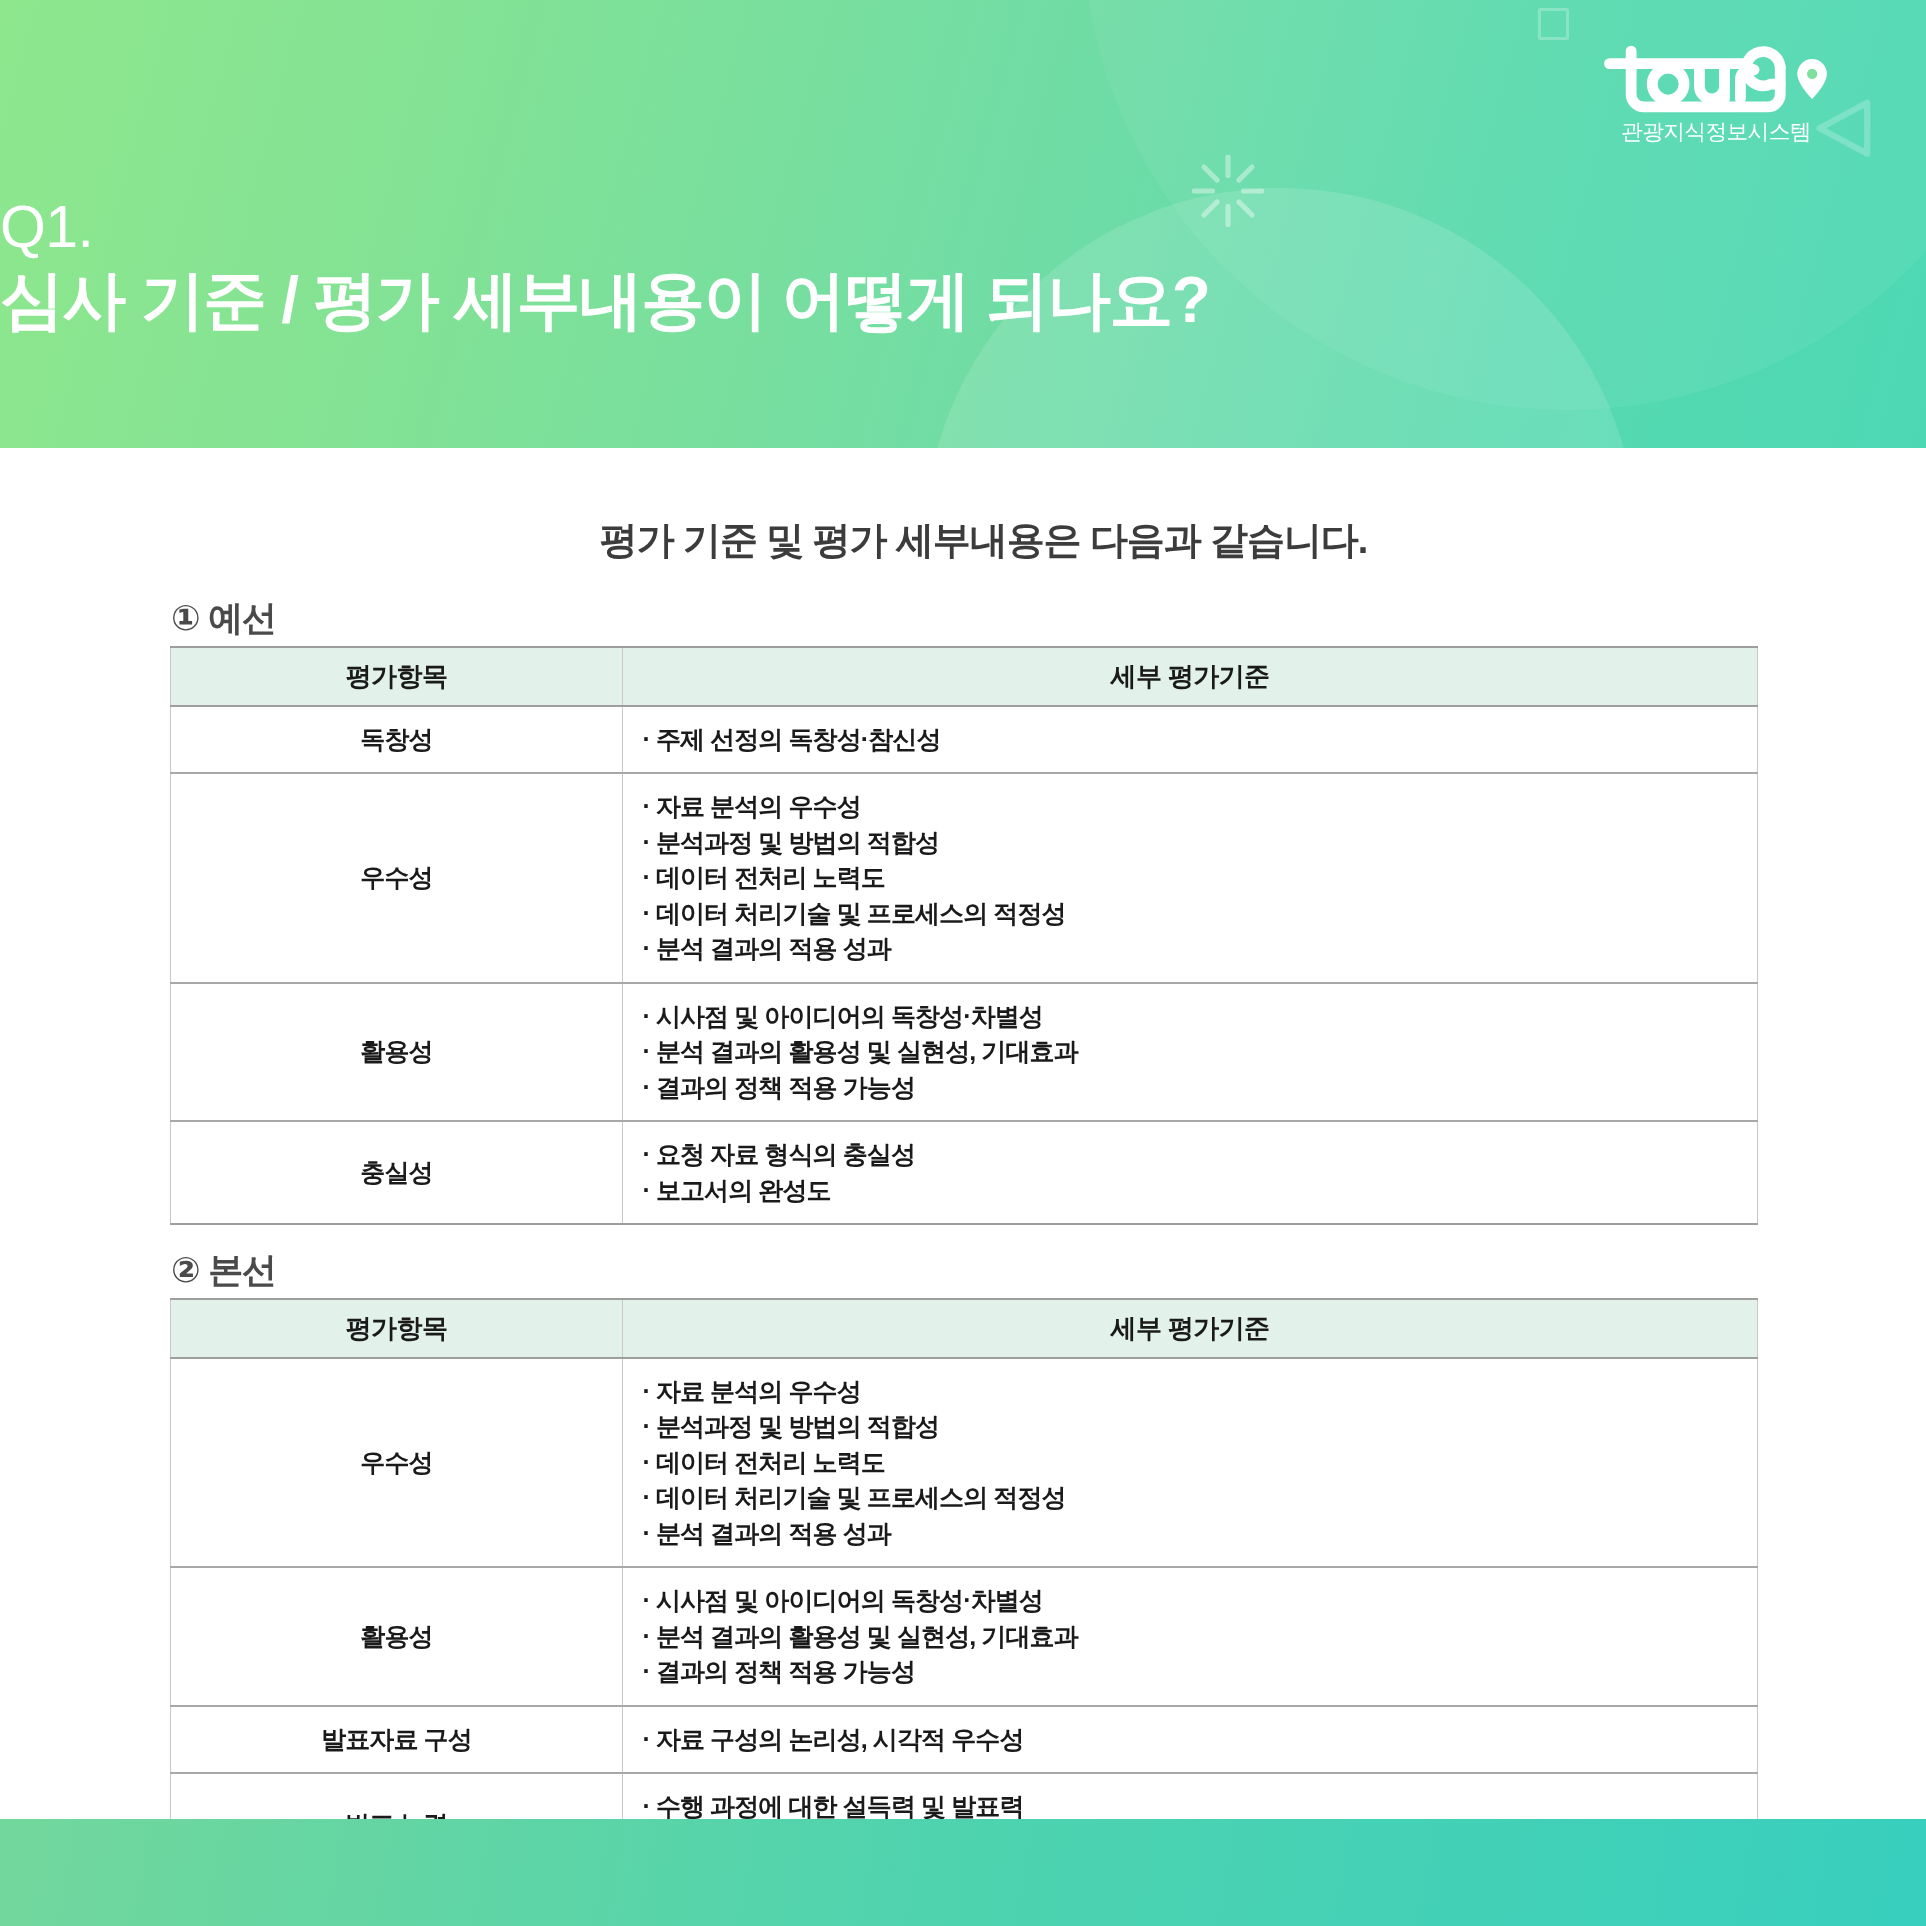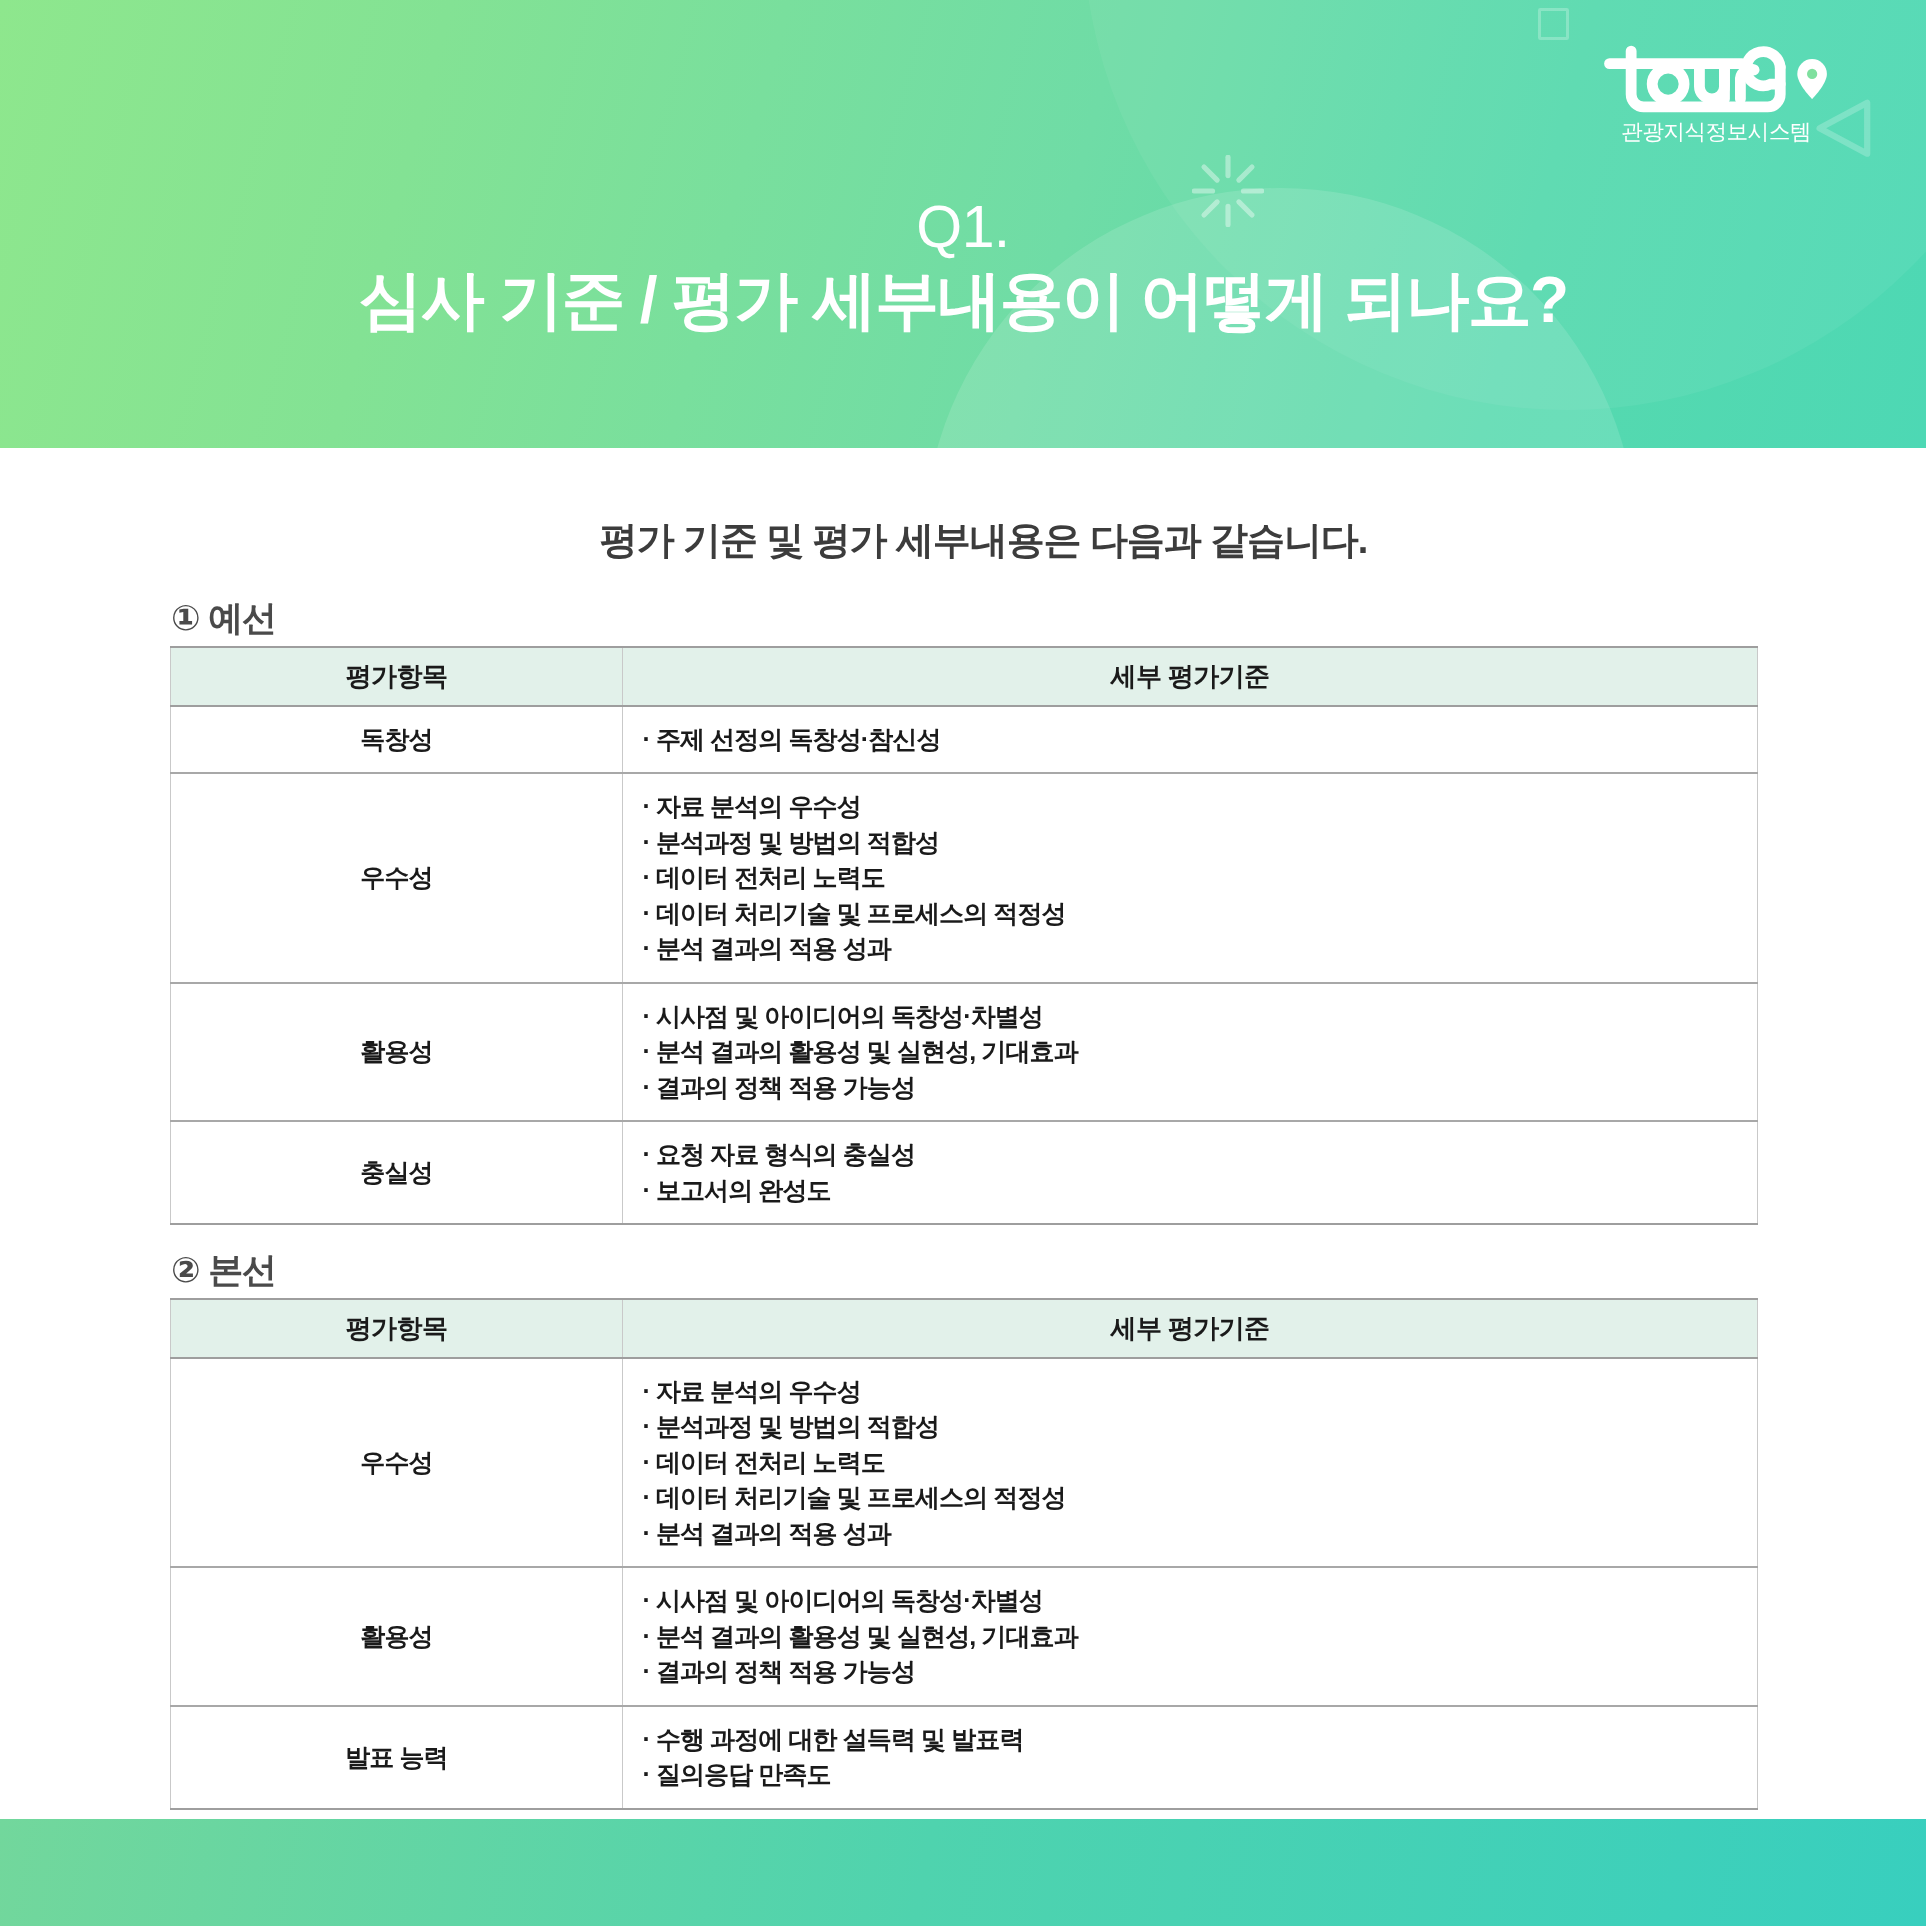--- a/index.html
+++ b/index.html
@@ -37,21 +37,21 @@
 
   
   .logo-wrap{position:absolute;right:73px;top:44px;width:274px;text-align:center;}
   .logo-mark{width:239px;height:70px;display:block;margin:0 auto;}
   .logo-sub{
     margin-top:6.8px;color:#ffffff;font-size:21.7px;letter-spacing:-0.6px;
     font-weight:400;line-height:1;
   }
 
   .hdr-title{
-    position:absolute;left:0;top:0;width:1926px;text-align:center;
+    position:absolute;left:0;top:0;width:1926px;
     color:#ffffff;
   }
   .q-num{
     margin-top:197px;font-size:59px;font-weight:400;line-height:1.05;
     letter-spacing:-0.6px;
   }
   .q-text{
     margin-top:3.4px;font-size:64px;font-weight:700;line-height:1.2;
     letter-spacing:-1.7px;
   }
@@ -258,20 +258,26 @@
         </tr>
         <tr>
           <td class="item">활용성</td>
           <td class="crit">
             <span class="b">시사점 및 아이디어의 독창성·차별성</span>
             <span class="b">분석 결과의 활용성 및 실현성, 기대효과</span>
             <span class="b">결과의 정책 적용 가능성</span>
           </td>
         </tr>
         <tr>
+          <td class="item">발표자료 구성</td>
+          <td class="crit">
+            <span class="b">자료 구성의 논리성, 시각적 우수성</span>
+          </td>
+        </tr>
+        <tr>
           <td class="item">발표 능력</td>
           <td class="crit">
             <span class="b">수행 과정에 대한 설득력 및 발표력</span>
             <span class="b">질의응답 만족도</span>
           </td>
         </tr>
       </tbody>
     </table>
 
   </div>

